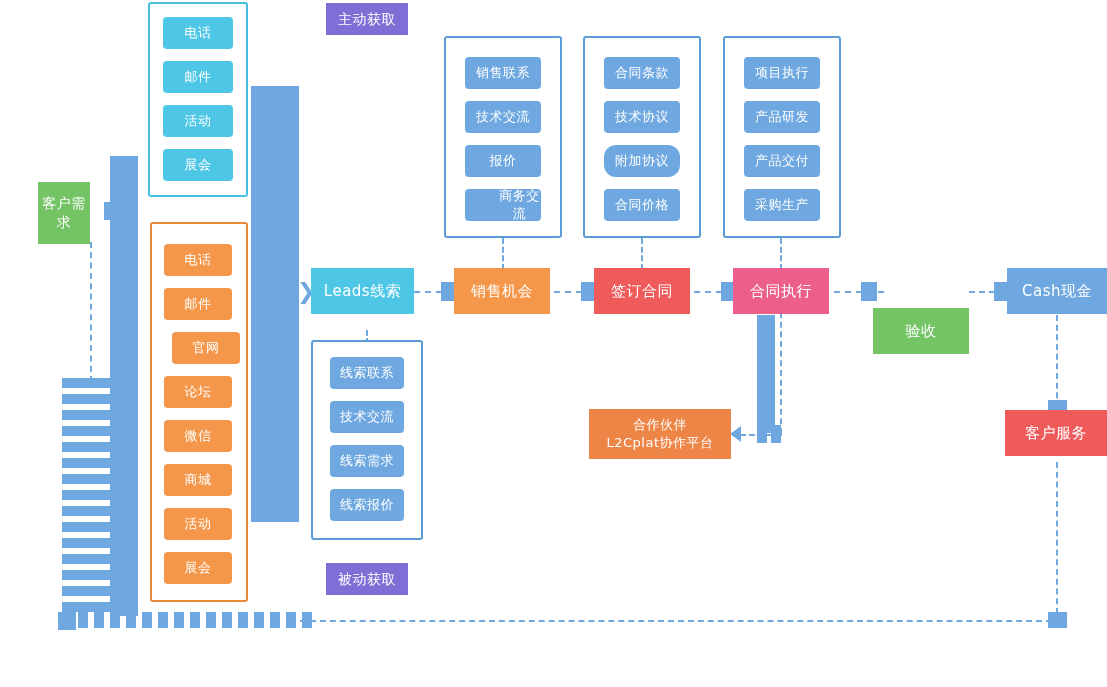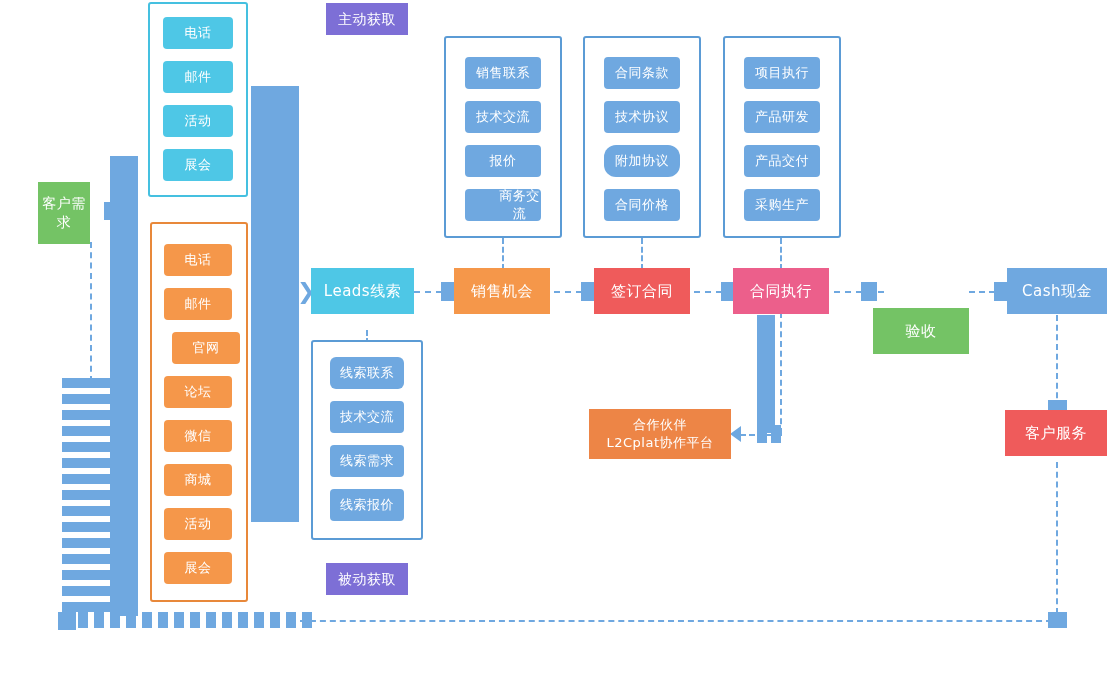--- a/index.html
+++ b/index.html
@@ -184,21 +184,21 @@
     <span>商城</span>
   </div>
   <div class="node small" style="left:164px; top:508px; width:68px; height:32px; background:#f5974a;">
     <span>活动</span>
   </div>
   <div class="node small" style="left:164px; top:552px; width:68px; height:32px; background:#f5974a;">
     <span>展会</span>
   </div>
 
   <div class="group blue" style="left:311px; top:340px; width:112px; height:200px;"></div>
-  <div class="node small" style="left:330px; top:357px; width:74px; height:32px; background:#6fa8e0;border-radius:6px;">
+  <div class="node small" style="left:330px; top:357px; width:74px; height:32px; background:#6fa8e0;">
     <span>线索联系</span>
   </div>
   <div class="node small" style="left:330px; top:401px; width:74px; height:32px; background:#6fa8e0;">
     <span>技术交流</span>
   </div>
   <div class="node small" style="left:330px; top:445px; width:74px; height:32px; background:#6fa8e0;">
     <span>线索需求</span>
   </div>
   <div class="node small" style="left:330px; top:489px; width:74px; height:32px; background:#6fa8e0;">
     <span>线索报价</span>

